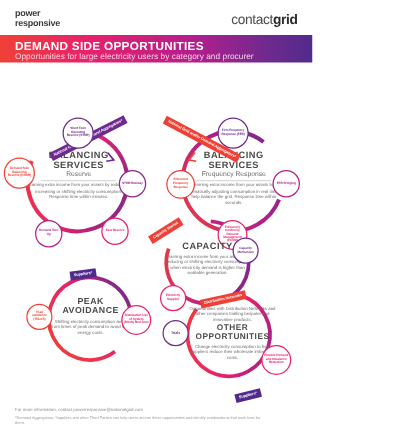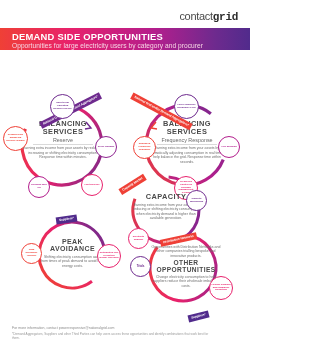--- a/index.html
+++ b/index.html
@@ -17,21 +17,21 @@
   }
   #pr-logo{
     position:absolute;left:12px;top:7px;
     font-size:7.2px;line-height:7.6px;font-weight:bold;color:#3b3b3b;
     letter-spacing:-0.2px;
   }
   #ng-logo{
     position:absolute;right:12px;top:10px;
     font-size:11px;color:#4a4a4a;letter-spacing:-0.3px;
   }
-  #ng-logo b{color:#2b2b2b;font-family:Liberation Mono, monospace;}
+  #ng-logo b{color:#2b2b2b;}
   #title-band{
     position:absolute;left:0;top:28px;width:250px;height:22px;
     background:linear-gradient(90deg,#ef4036 0%,#e8216c 28%,#b31e8d 62%,#6e2a8e 86%,#512b8c 100%);
   }
   #title-main{
     position:absolute;left:12px;top:31px;
     font-size:9.4px;font-weight:bold;color:#ffffff;letter-spacing:0.25px;
   }
   #title-sub{
     position:absolute;left:12px;top:41.5px;
@@ -64,20 +64,24 @@
   }
   
   #footer{position:absolute;left:12px;top:326px;width:200px;}
   #foot1{font-size:3.5px;color:#8c8c8c;line-height:4.6px;}
   #foot2{font-size:3.1px;color:#9a9a9a;line-height:4px;padding-top:1.5px;}
 </style>
 </head>
 <body>
 
 <div id="logo-bar">
+  <div id="pr-logo">
+    <div>power</div>
+    <div>responsive</div>
+  </div>
   <div id="ng-logo"><span>contact</span><b>grid</b></div>
 </div>
 
 <div id="title-band"></div>
 <div id="title-main">DEMAND SIDE OPPORTUNITIES</div>
 <div id="title-sub">Opportunities for large electricity users by category and procurer</div>
 
 <div id="diagram">
 
   <svg width="250" height="268" viewBox="0 0 250 268">

